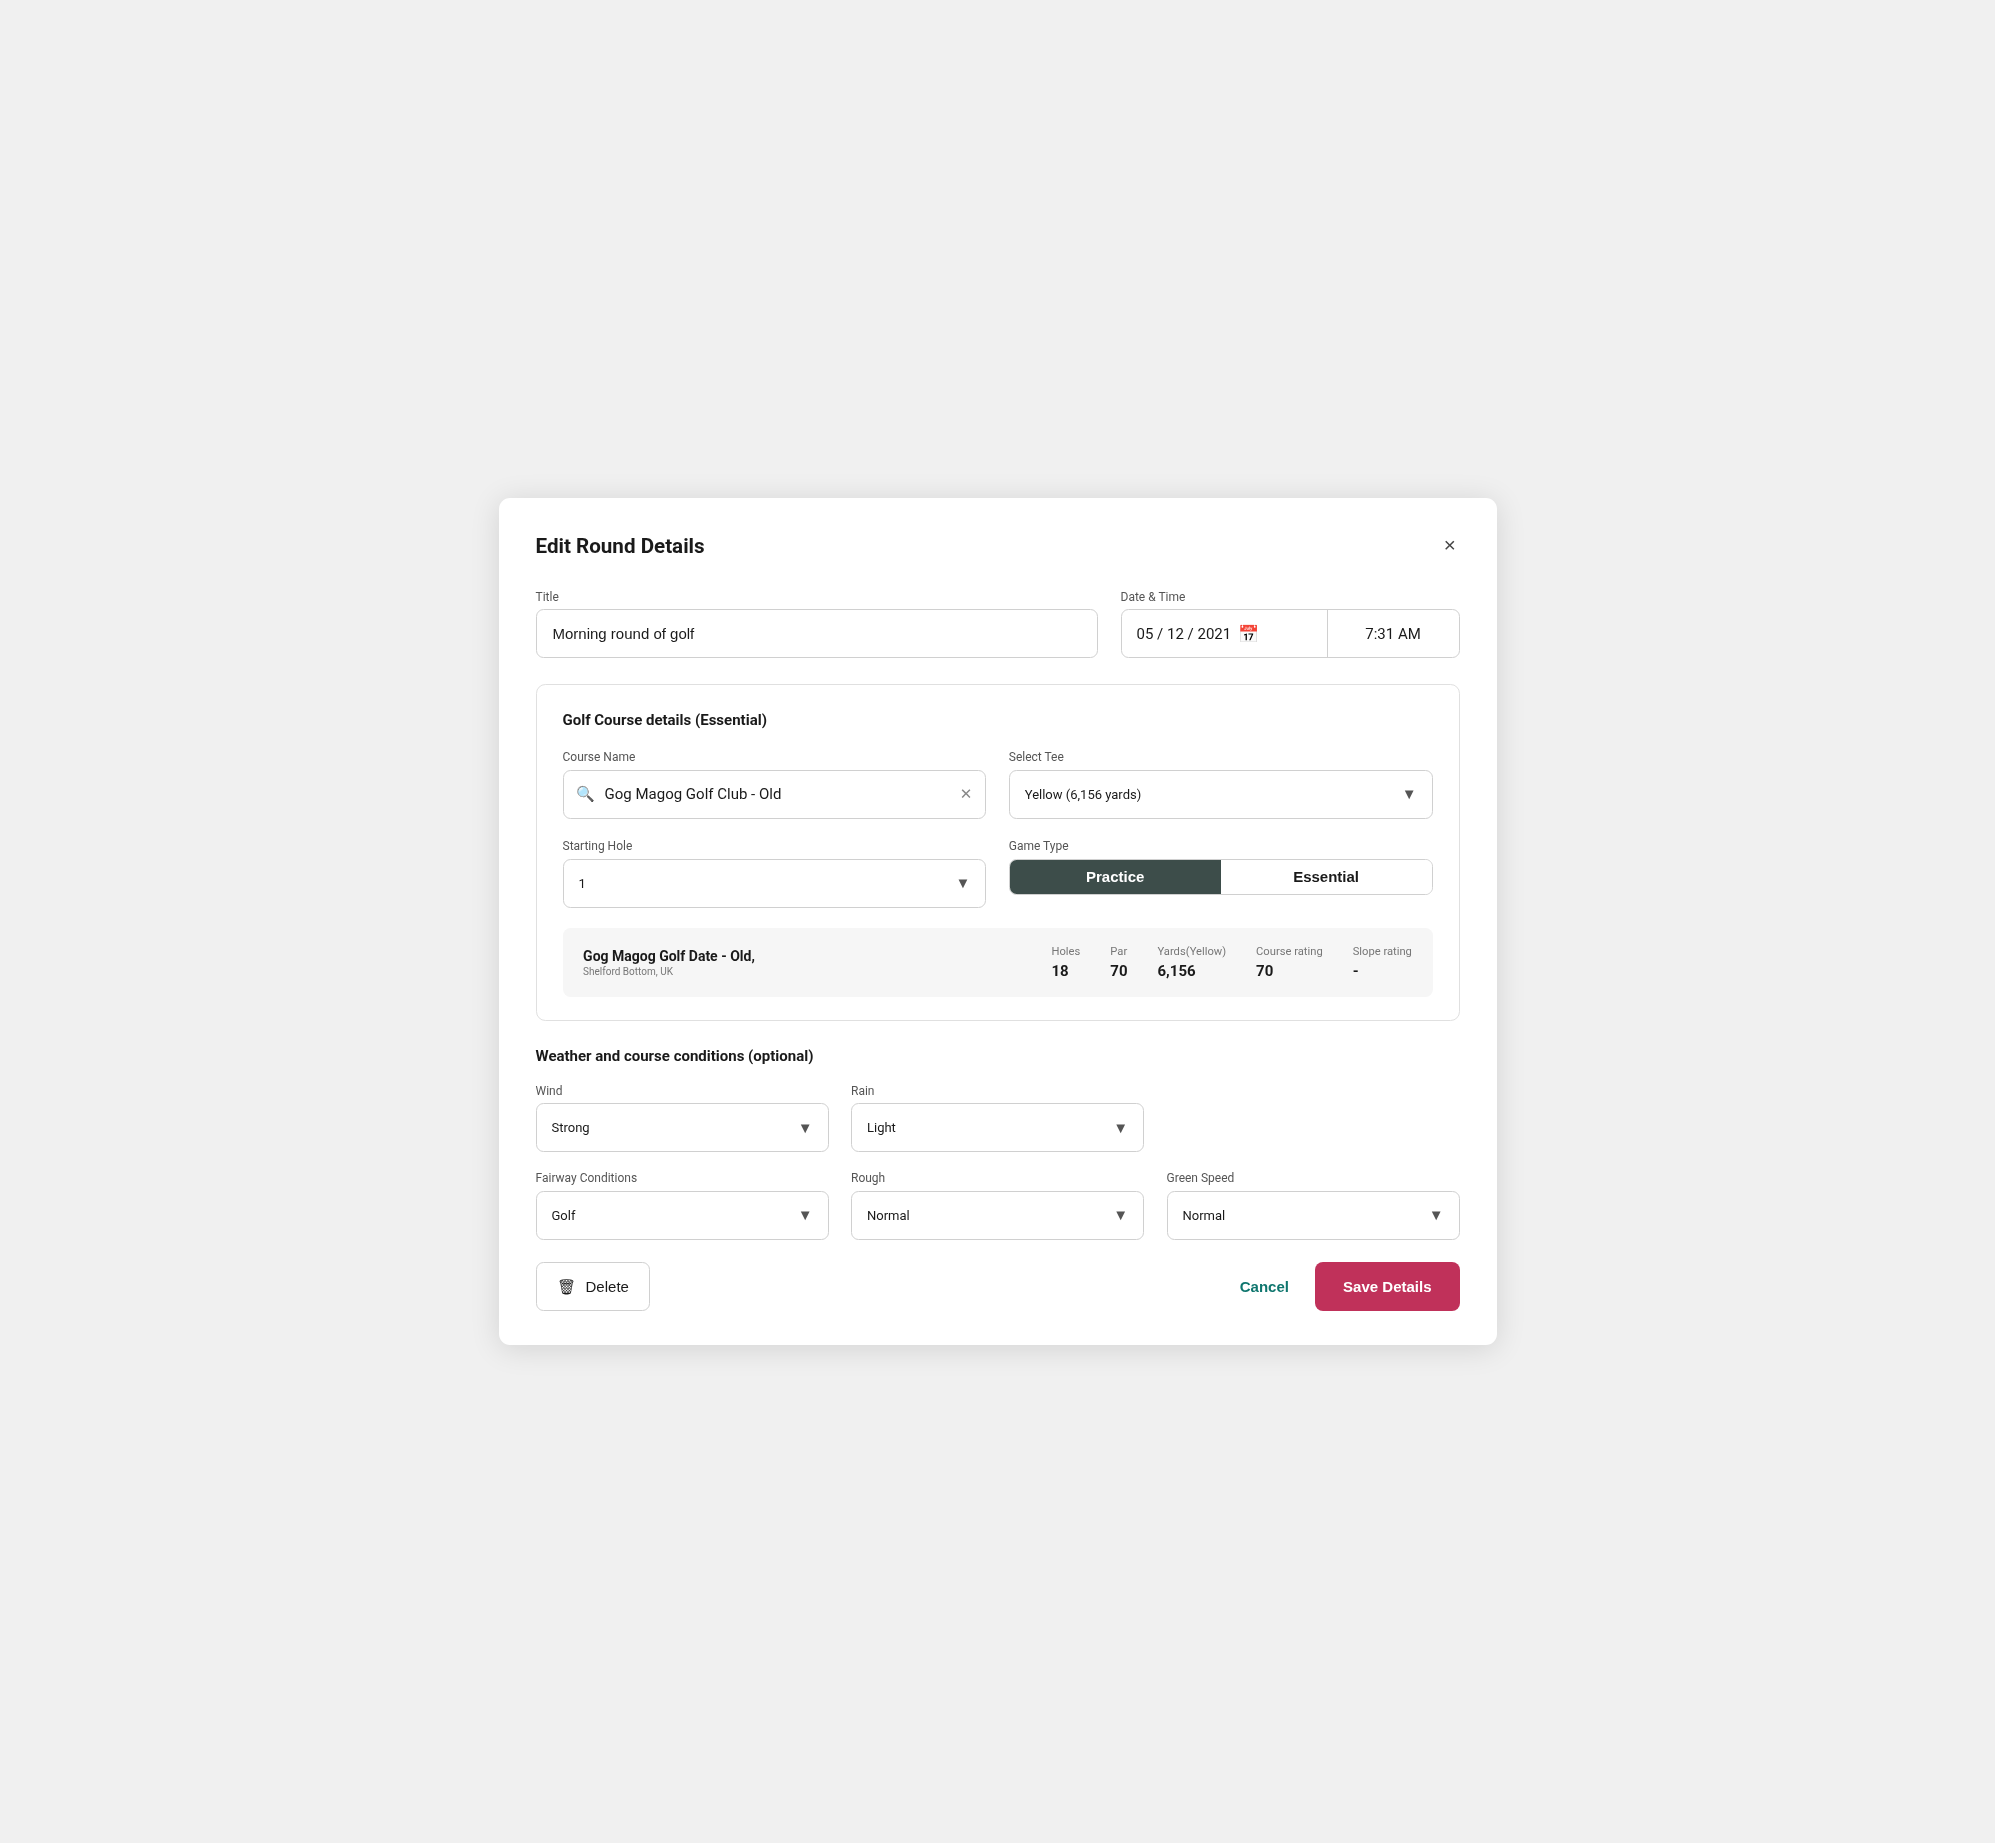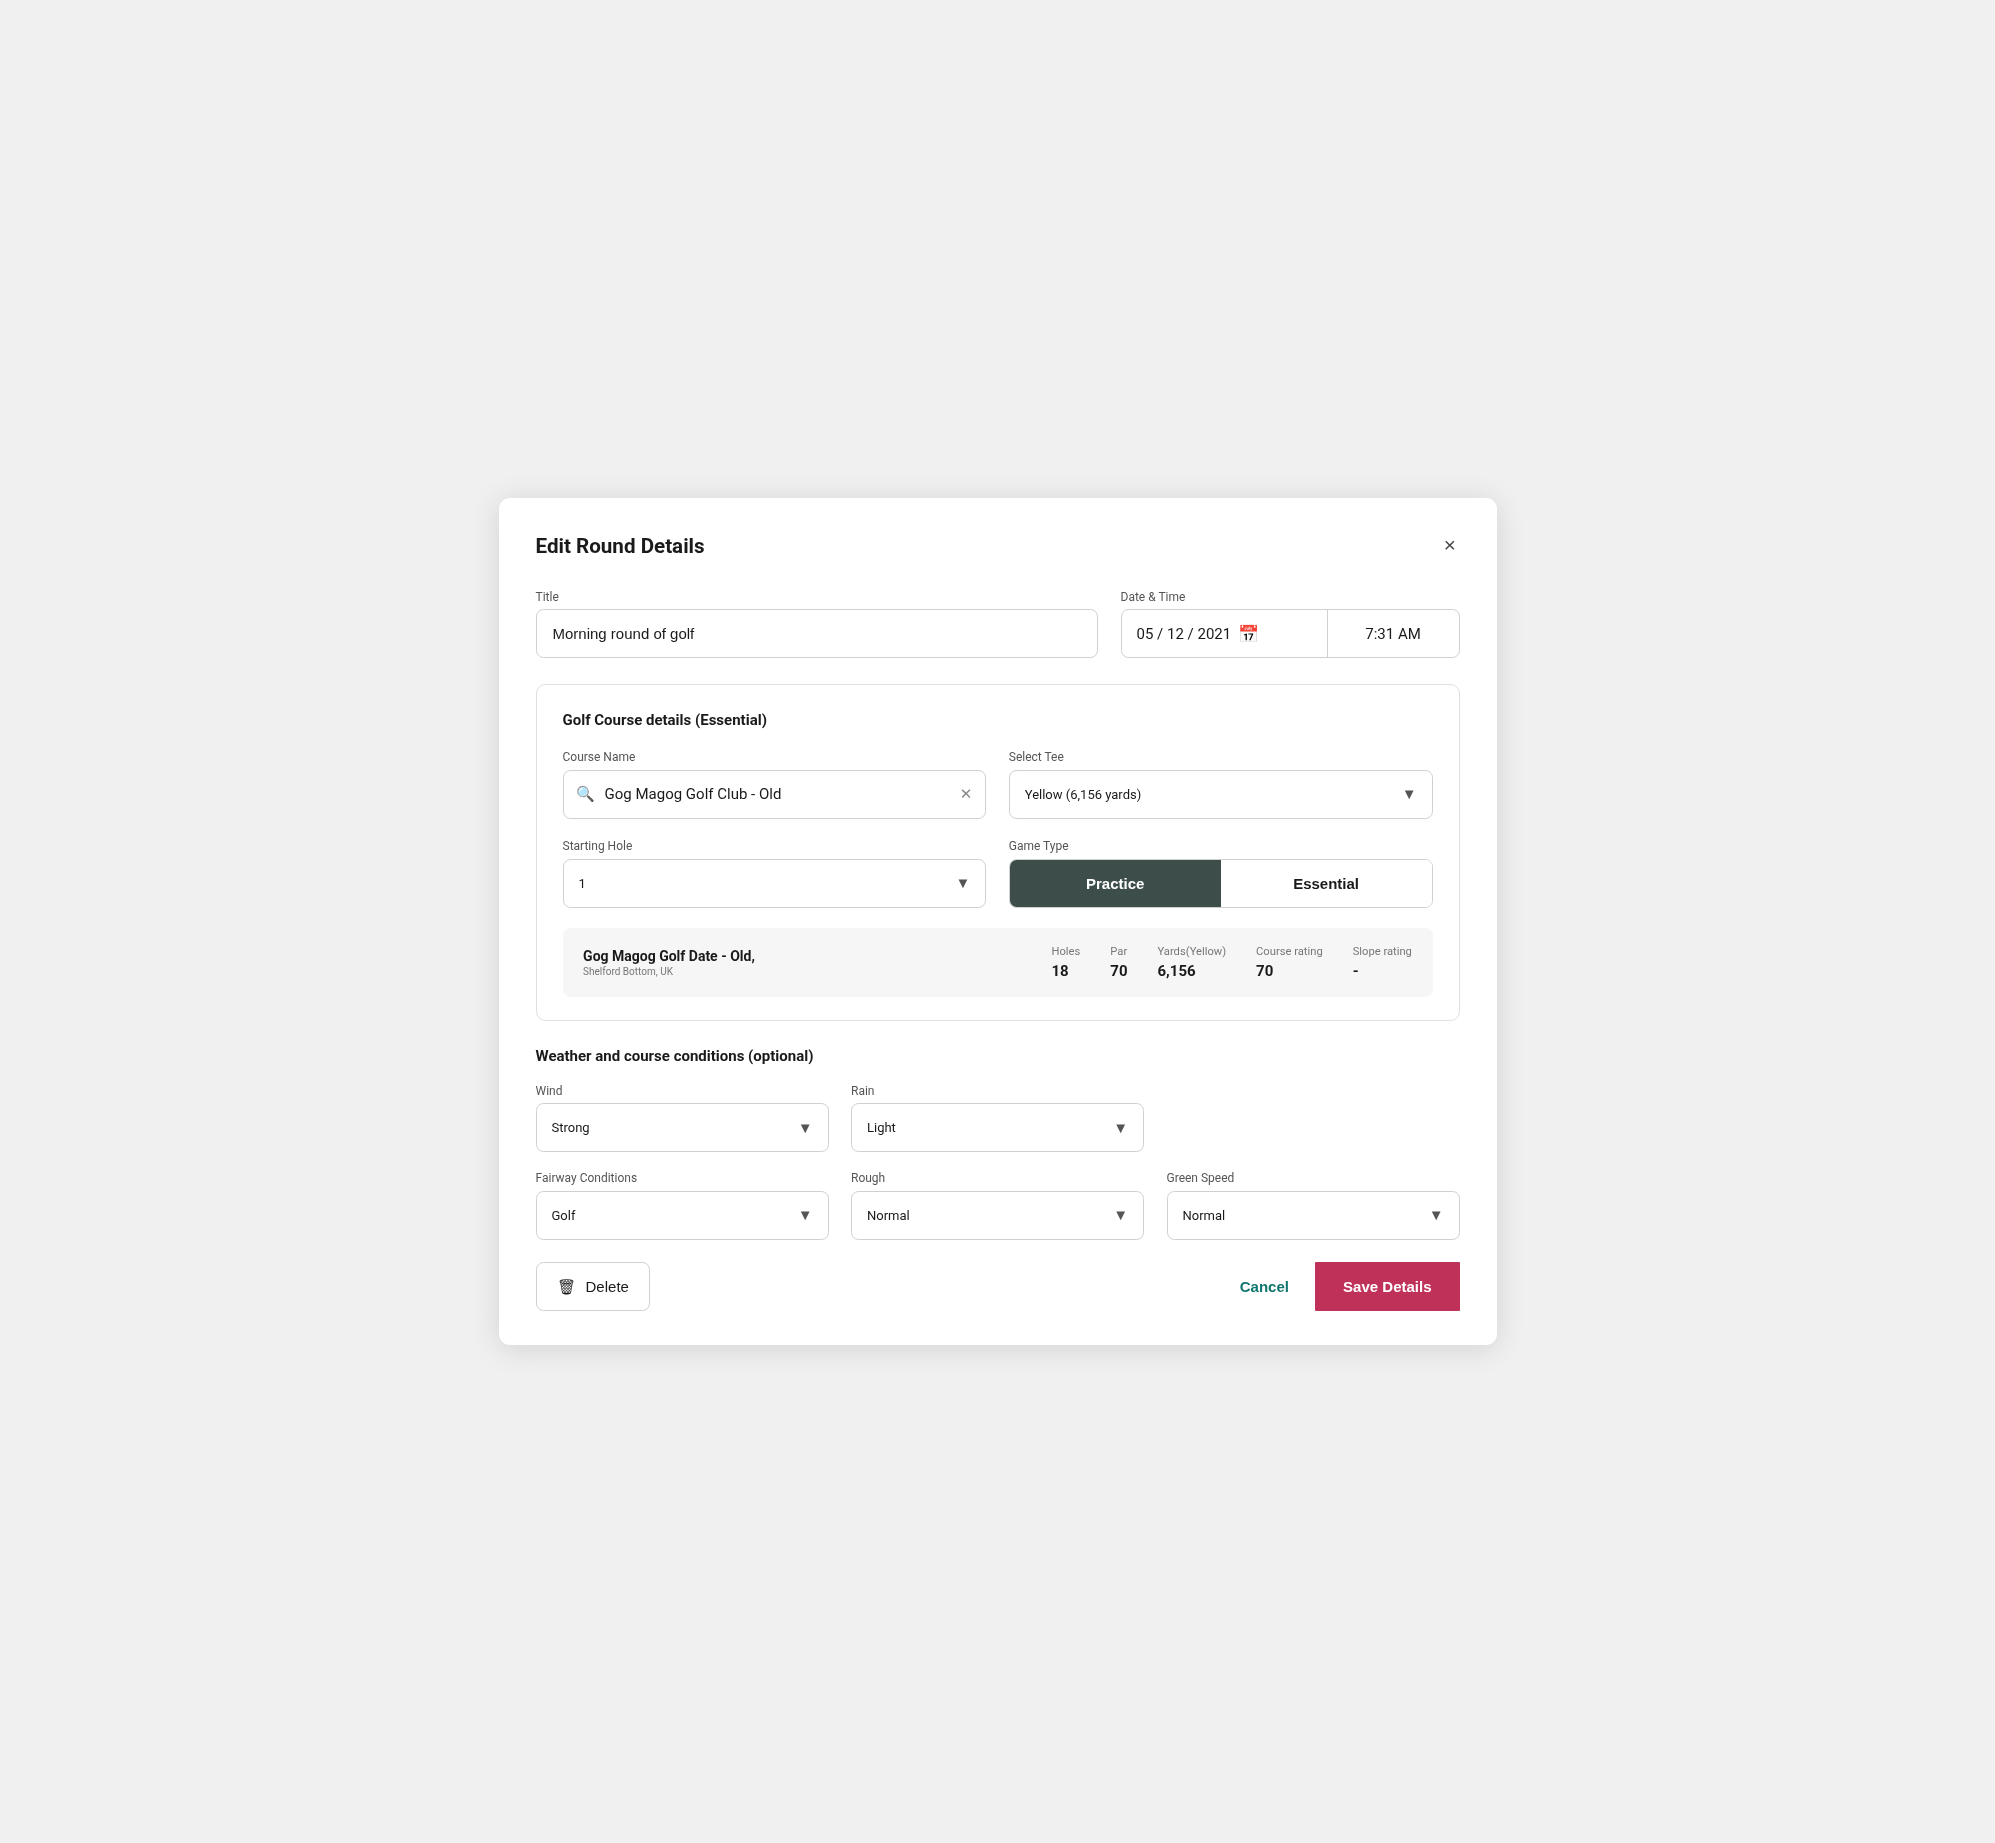--- a/index.html
+++ b/index.html
@@ -162,21 +162,21 @@
     }
     .chevron-icon {
       color: #555;
       font-size: 15px;
     }
     .game-type-toggle {
       display: flex;
       border: 1.4px solid #d0d0d0;
       border-radius: 7.5px;
       overflow: hidden;
-      height: 49px;
+      height: 36px;
     }
     .toggle-btn {
       flex: 1;
       display: flex;
       align-items: center;
       justify-content: center;
       font-size: 15px;
       font-weight: 600;
       cursor: pointer;
       border: none;
@@ -275,21 +275,21 @@
       font-size: 15px;
       font-weight: 600;
       color: #0f766e;
       cursor: pointer;
       padding: 0 11.2px;
     }
     .save-btn {
       background: #c0315a;
       color: #fff;
       border: none;
-      border-radius: 1px;
+      border-radius: 8px;
       height: 49px;
       padding: 0 28px;
       font-size: 15px;
       font-weight: 700;
       cursor: pointer;
     }
     .trash-icon {
       font-size: 15px;
     }
   </style>

